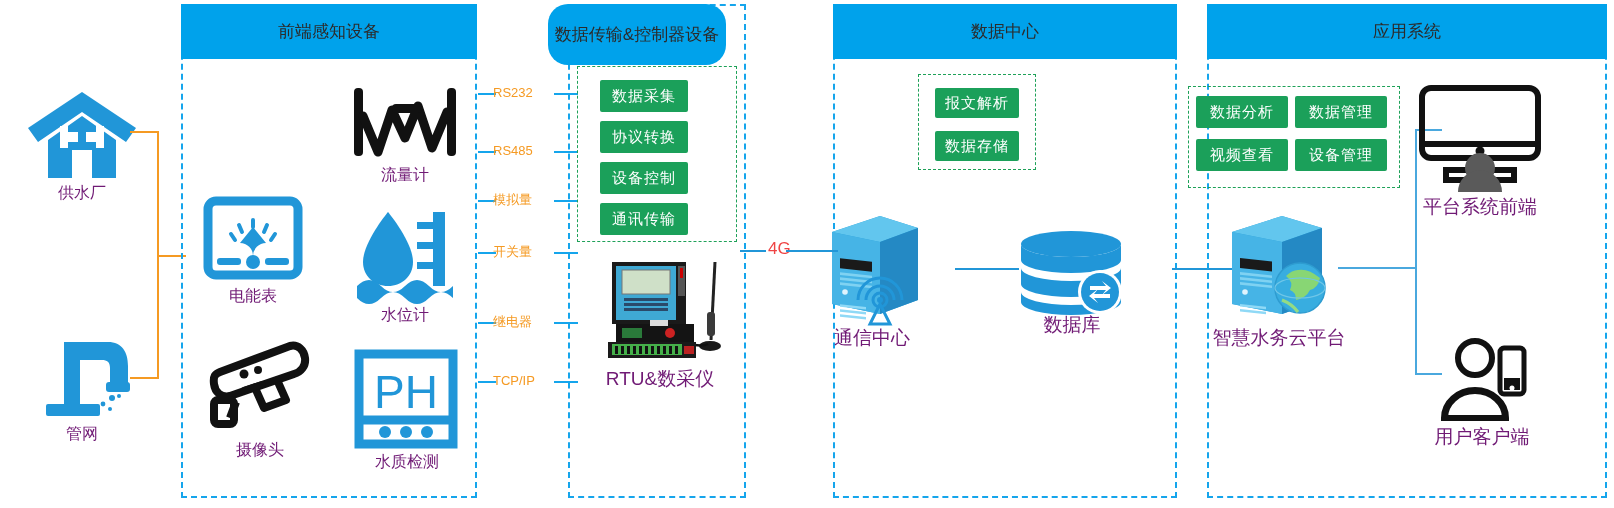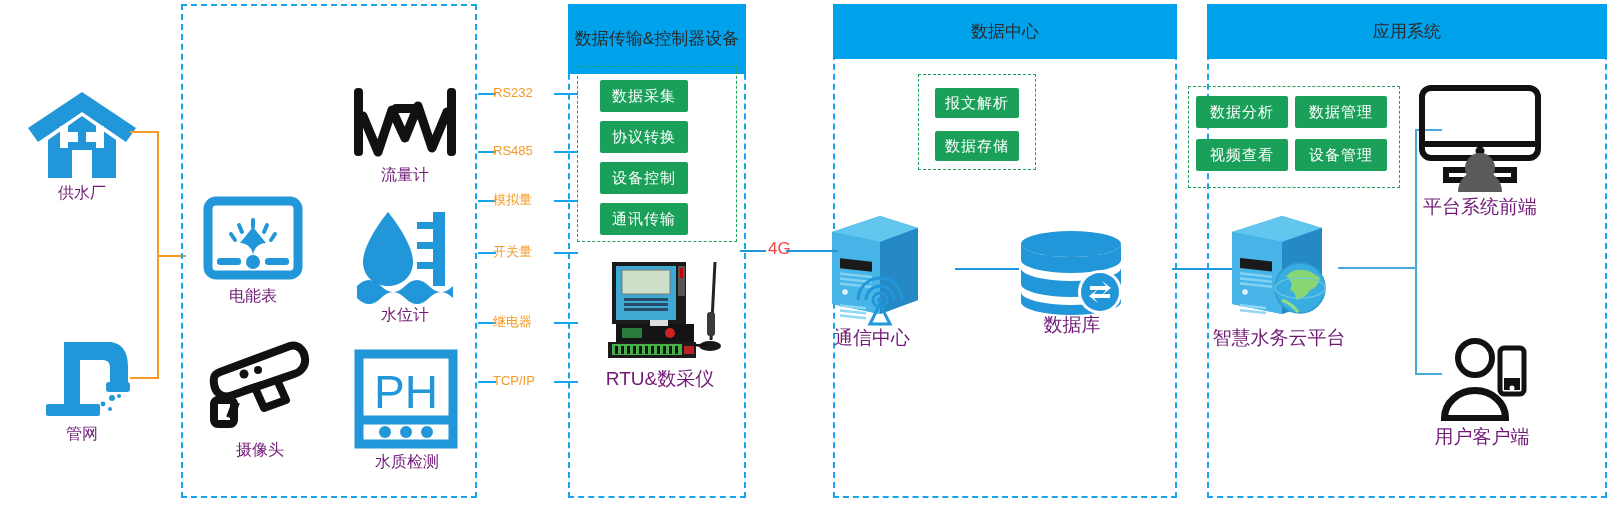--- a/index.html
+++ b/index.html
@@ -109,20 +109,21 @@
     </svg>
   </div>
   <div class="cap" style="left:24px;top:424px;width:116px;">管网</div>
 
   <svg class="abs" style="left:128px;top:126px;width:66px;height:260px;" width="66" height="260" viewBox="0 0 66 260">
     <path d="M2 6 H30 V130 H58" fill="none" stroke="#F59A23" stroke-width="2"></path>
     <path d="M2 252 H30 V130" fill="none" stroke="#F59A23" stroke-width="2"></path>
   </svg>
 
   <div class="panel" style="left:181px;top:4px;width:296px;height:494px;"></div>
+  <div class="panel-head" style="left:181px;top:4px;width:296px;height:55px;">前端感知设备</div>
 
   <div class="abs" style="left:352px;top:86px;width:106px;height:72px;">
     <svg width="106" height="72" viewBox="0 0 106 72">
       <rect x="2" y="2" width="9" height="68" rx="4" fill="#111"></rect>
       <rect x="95" y="2" width="9" height="68" rx="4" fill="#111"></rect>
       <path d="M11 30 L26 66 L40 24 L53 52 L66 20 L80 62 L95 26" fill="none" stroke="#111" stroke-width="9" stroke-linejoin="round" stroke-linecap="round"></path>
       <rect x="40" y="18" width="30" height="9" rx="4" fill="#111"></rect>
     </svg>
   </div>
   <div class="cap" style="left:352px;top:165px;width:106px;">流量计</div>
@@ -209,21 +210,21 @@
     <div class="proto" style="left:493px;top:313px;">继电器</div>
     <div class="proto-line" style="left:554px;top:322px;width:24px;"></div>
   </div>
   <div>
     <div class="proto-line" style="left:478px;top:381px;width:18px;"></div>
     <div class="proto" style="left:493px;top:373px;">TCP/IP</div>
     <div class="proto-line" style="left:554px;top:381px;width:24px;"></div>
   </div>
 
   <div class="panel" style="left:568px;top:4px;width:178px;height:494px;"></div>
-  <div class="panel-head" style="left:568px;top:4px;width:178px;height:70px;">数据传输&amp;控制器设备</div>
+  <div class="panel-head" style="left:548px;top:4px;width:178px;height:61px;border-radius:20px;">数据传输&amp;控制器设备</div>
 
   <div class="green-group" style="left:577px;top:66px;width:160px;height:176px;"></div>
   <div class="pill" style="left:600px;top:80px;width:88px;height:32px;">数据采集</div>
   <div class="pill" style="left:600px;top:121px;width:88px;height:32px;">协议转换</div>
   <div class="pill" style="left:600px;top:162px;width:88px;height:32px;">设备控制</div>
   <div class="pill" style="left:600px;top:203px;width:88px;height:32px;">通讯传输</div>
 
   <div class="abs" style="left:598px;top:258px;width:132px;height:104px;">
     <svg width="132" height="104" viewBox="0 0 132 104">
 

